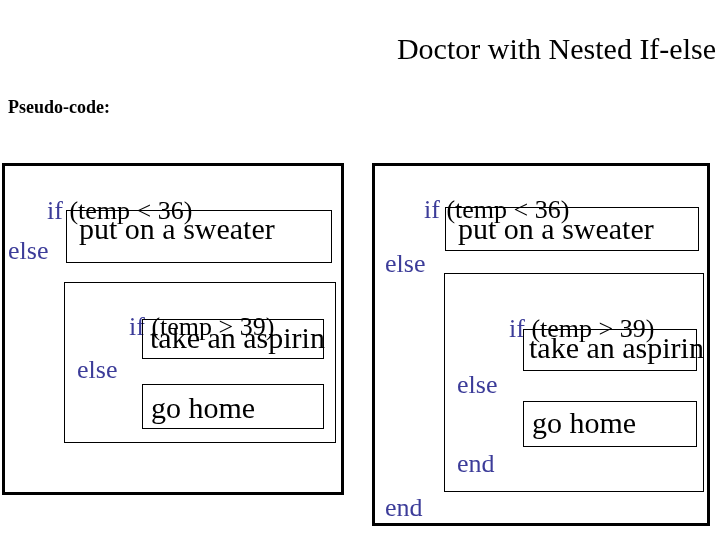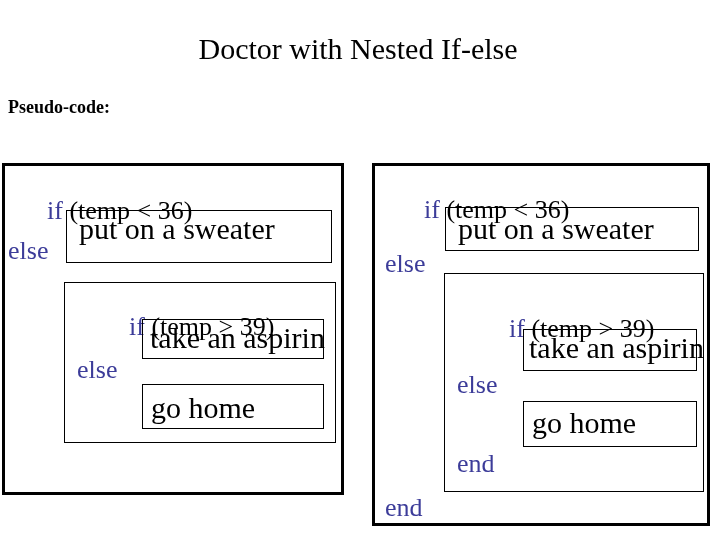--- a/index.html
+++ b/index.html
@@ -19,21 +19,21 @@
     width: 720px;
     height: 540px;
     background: var(--color-background);
     overflow: hidden;
   }
   .slide-title {
     position: absolute;
     top: 32px;
     left: 0;
     width: 716px;
-    text-align: center;
+    text-align: right;
     font-size: 30px;
     line-height: 1.1;
     white-space: pre;
   }
   .heading {
     position: absolute;
     font-size: 18px;
     font-weight: bold;
     line-height: 1.1;
     white-space: pre;

